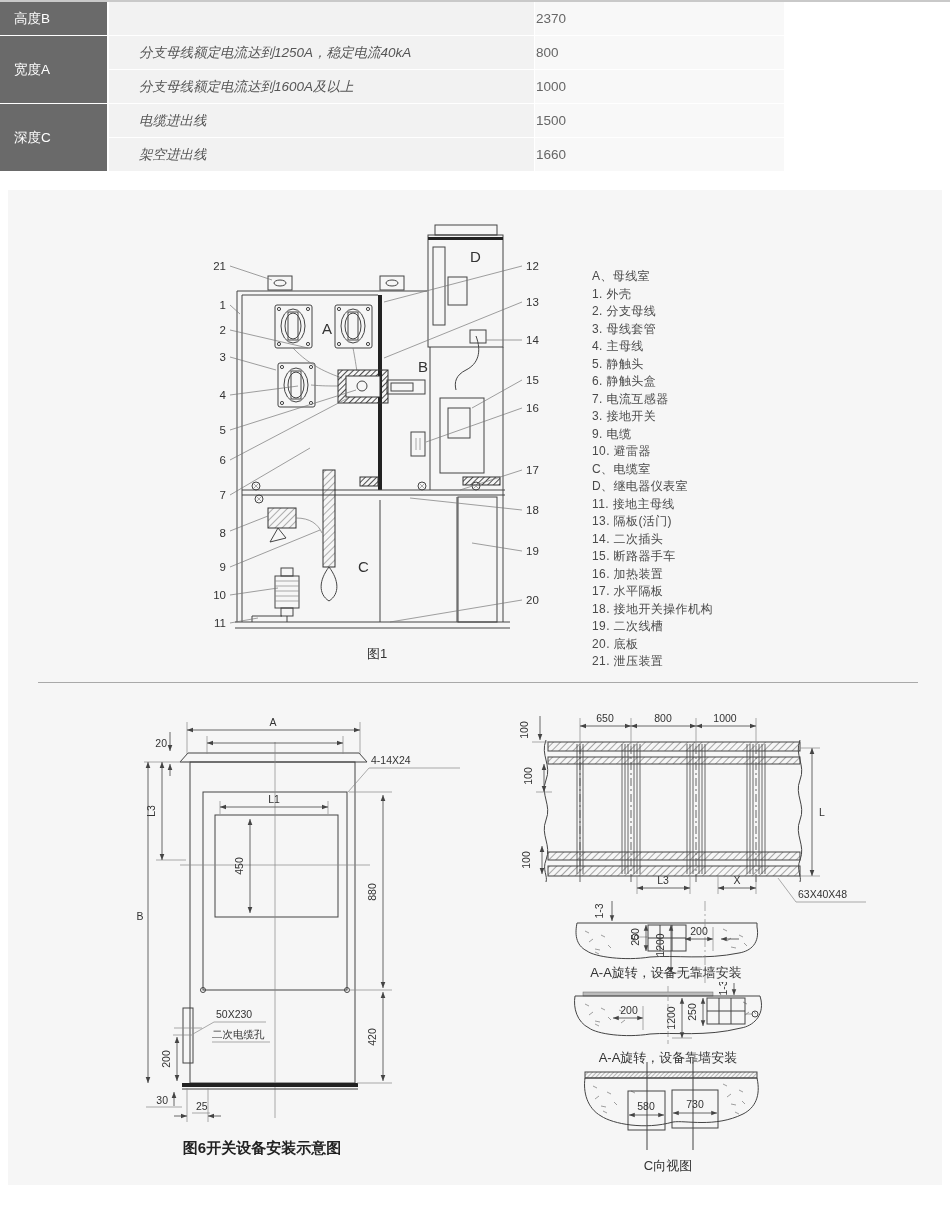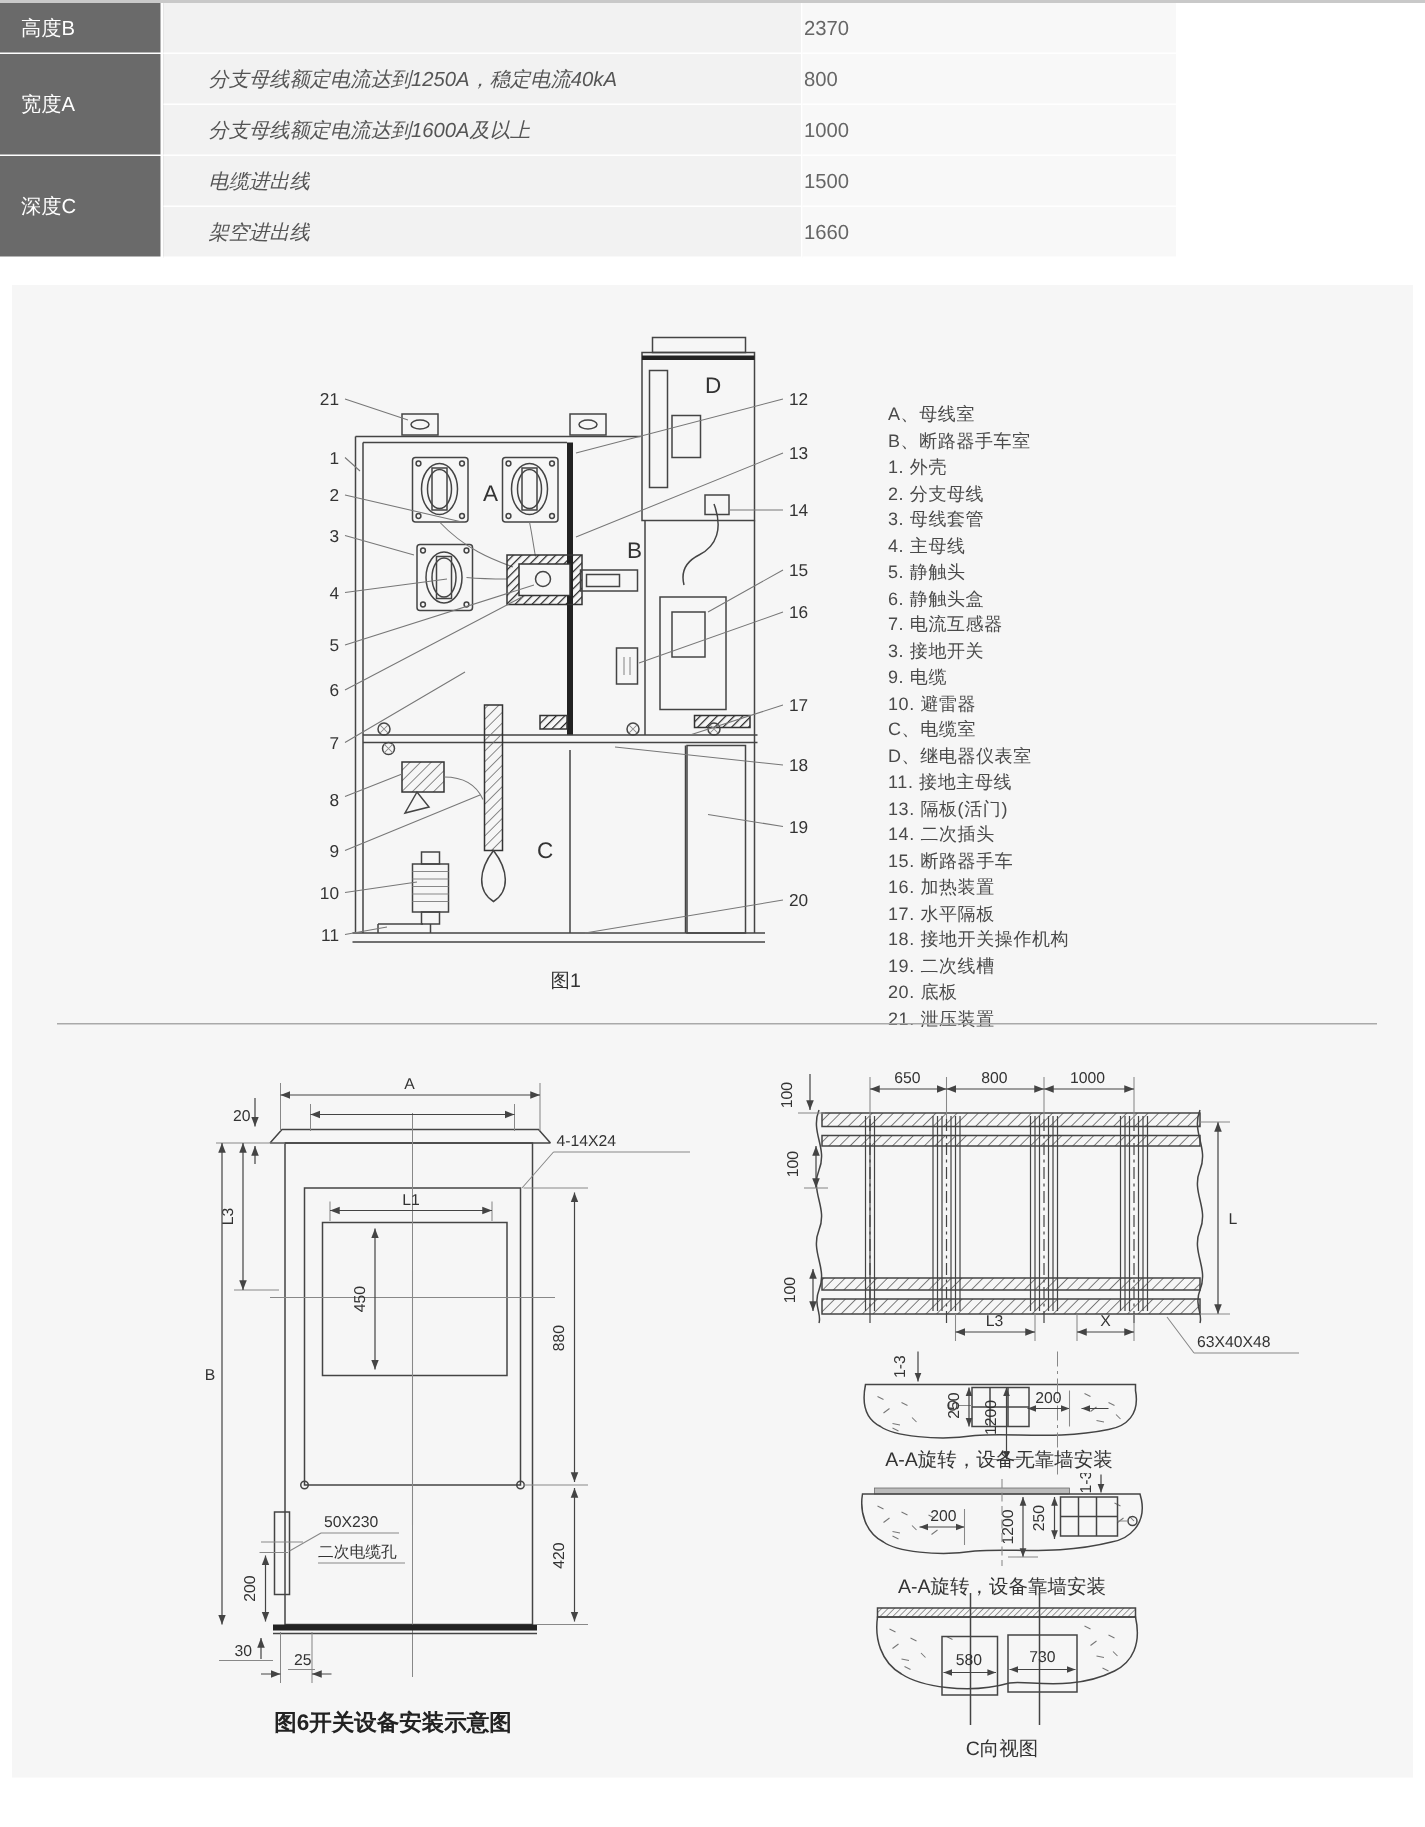--- a/index.html
+++ b/index.html
@@ -210,21 +210,20 @@
       <text class="co" x="366" y="256">17</text>
       <text class="co" x="366" y="296">18</text>
       <text class="co" x="366" y="337">19</text>
       <text class="co" x="366" y="386">20</text>
     </g>
     <text class="capt" x="207" y="440">图1</text>
   </svg>
 
   <div class="legend">
     <div>A、母线室</div>
-    <div>B、断路器手车室</div>
     <div>1. 外壳</div>
     <div>2. 分支母线</div>
     <div>3. 母线套管</div>
     <div>4. 主母线</div>
     <div>5. 静触头</div>
     <div>6. 静触头盒</div>
     <div>7. 电流互感器</div>
     <div>3. 接地开关</div>
     <div>9. 电缆</div>
     <div>10. 避雷器</div>

